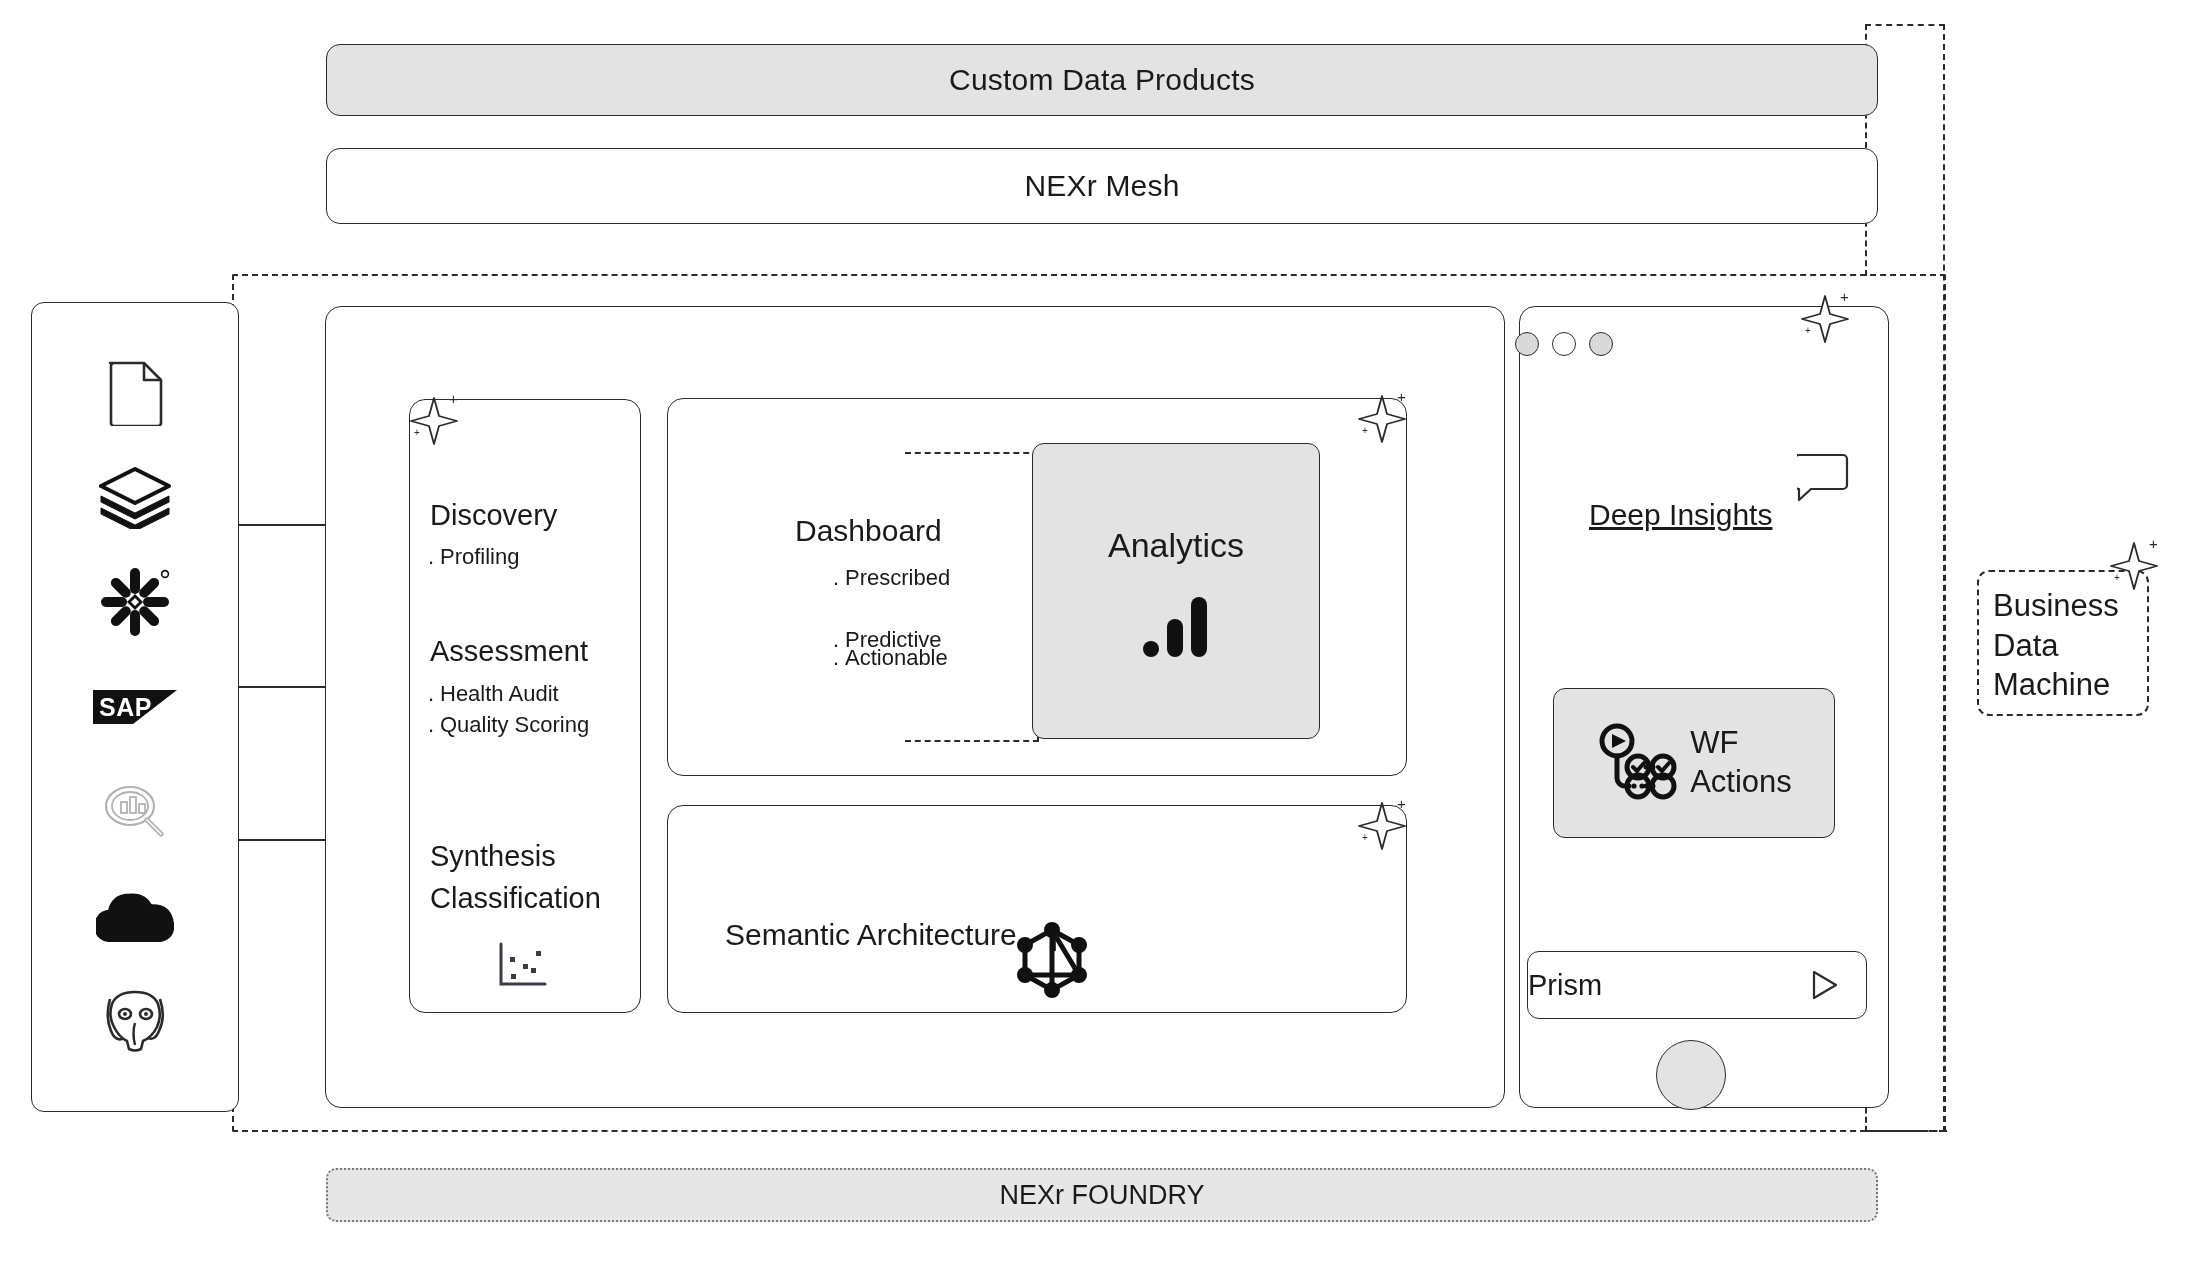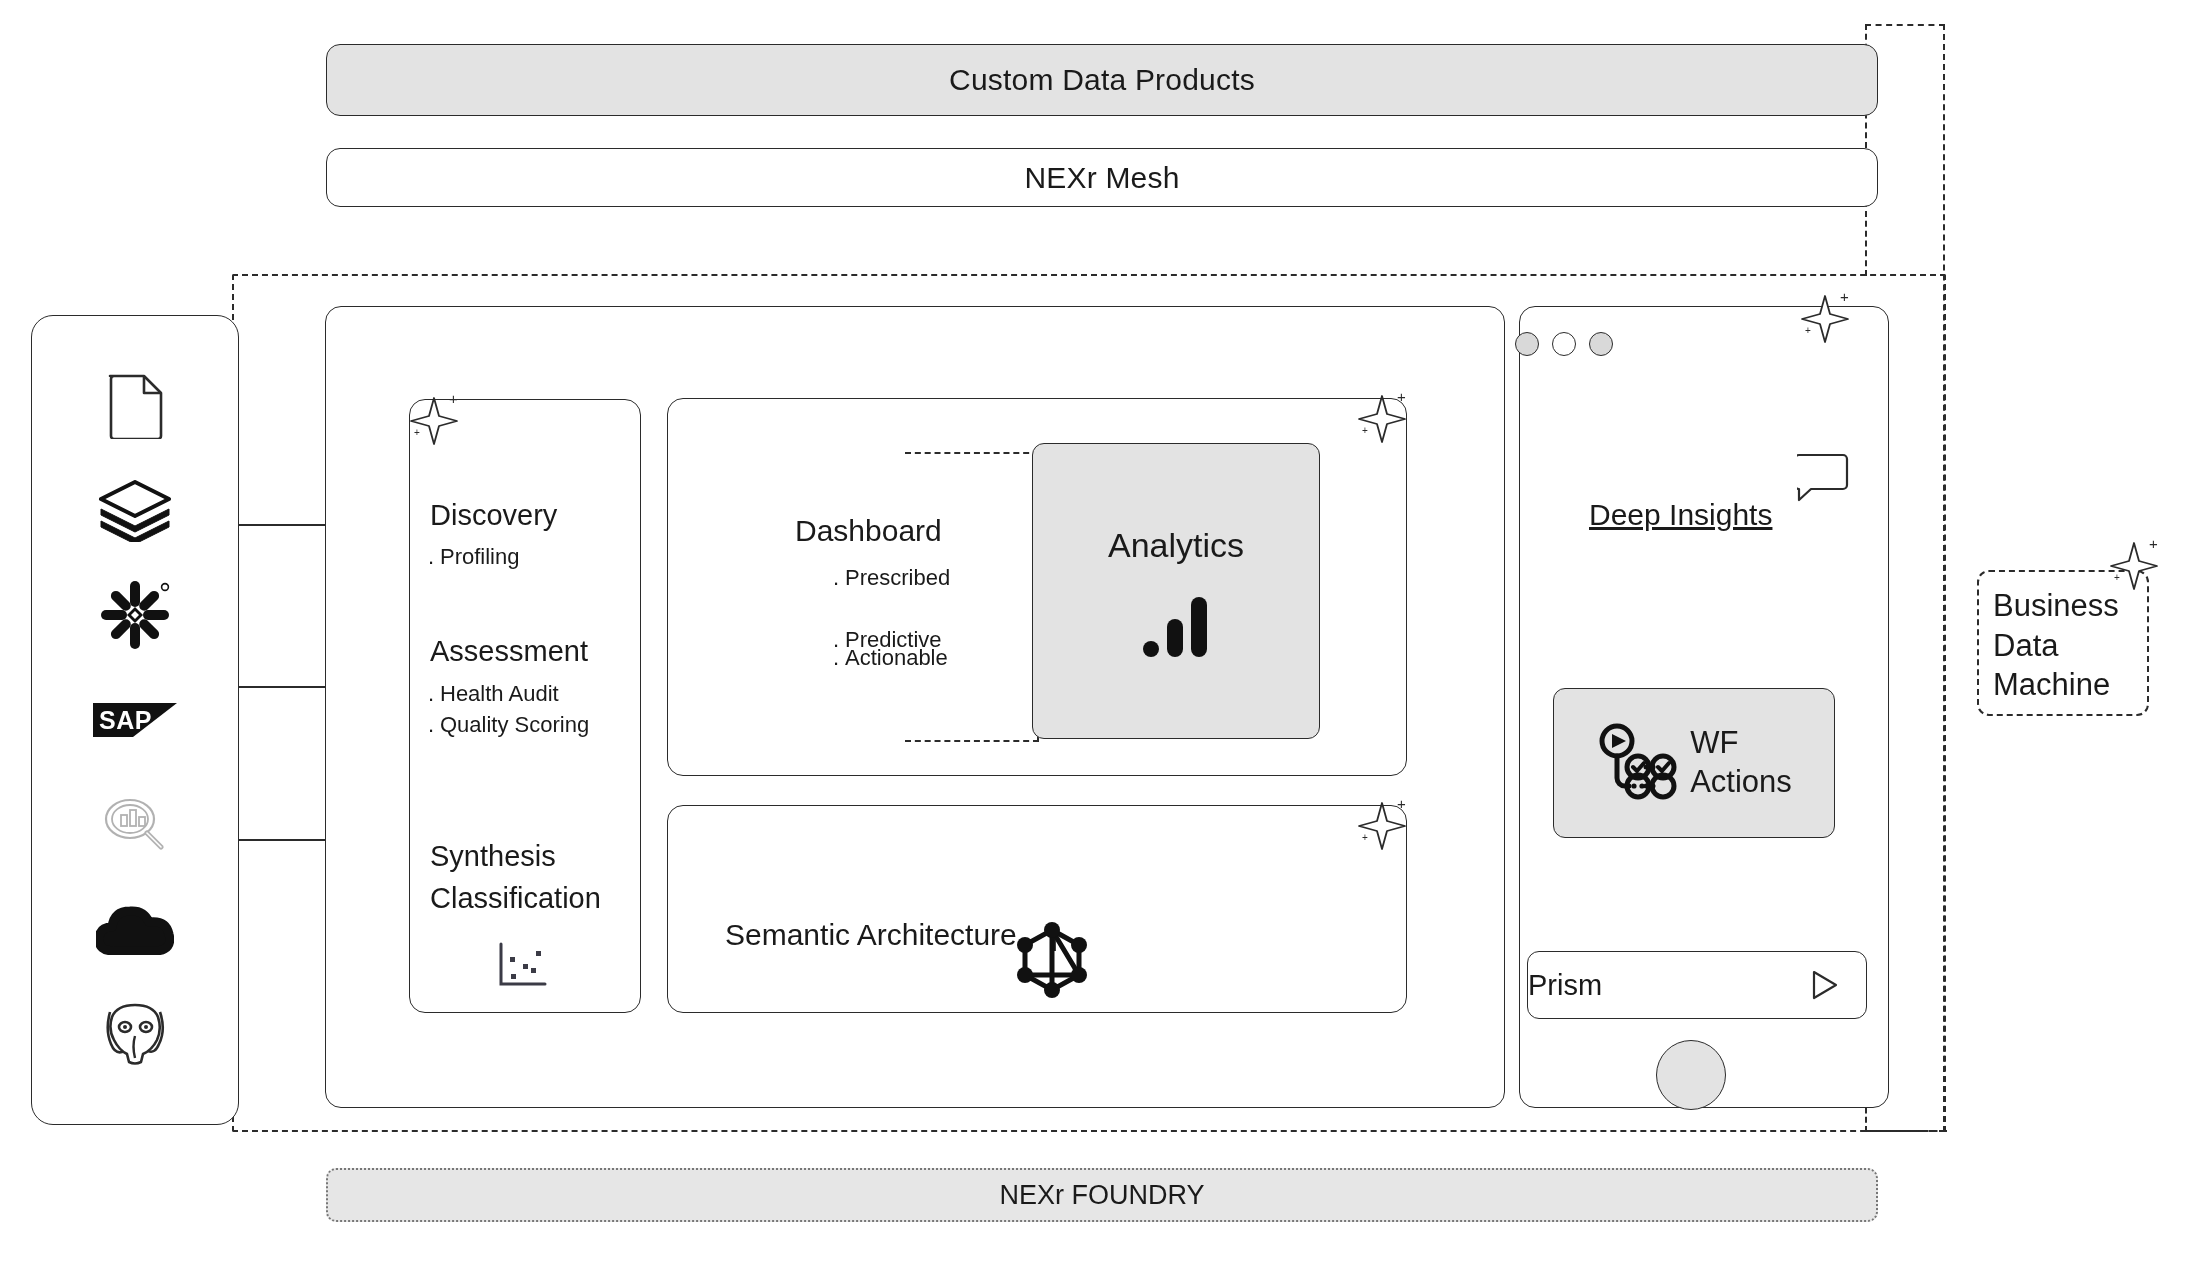--- a/index.html
+++ b/index.html
@@ -48,21 +48,21 @@
     font-size: 17px;
     z-index: 5;
   }
 
   
   .obox {
     border: 1.6px solid #2b2b2b;
     border-radius: 16px;
     background: #ffffff;
   }
-  .obox-soft { border-radius: 22px; margin-top: 13px; }
+  .obox-soft { border-radius: 13px; }
   .filled { background: #e3e3e3; }
 
   
   #source-sidebar {
     display: flex;
     flex-direction: column;
     align-items: center;
     justify-content: space-evenly;
     padding: 28px 0;
   }
@@ -125,21 +125,21 @@
   <div class="abs dashed-region" style="left:1865px; top:24px; width:80px; height:1108px; border-left:none; border-top:2px dashed #2b2b2b; border-right:2px dashed #2b2b2b; border-bottom:2px dashed #2b2b2b; border-radius:0;"></div>
   <div class="abs dashed-region" style="left:1865px; top:24px; width:2px; height:252px; border:none; border-left:2px dashed #2b2b2b; border-radius:0;"></div>
   <div class="abs dashed-region" style="left:1865px; top:1080px; width:2px; height:52px; border:none; border-left:2px dashed #2b2b2b; border-radius:0;"></div>
   <div class="abs dashed-region" style="left:1865px; top:1130px; width:82px; height:2px; border:none; border-top:2px dashed #2b2b2b; border-radius:0;"></div>
 
 
   <div class="abs banner banner-filled" style="left:326px; top:44px; width:1552px; height:72px;">
     <span>Custom Data Products</span>
   </div>
 
-  <div class="abs banner banner-empty" style="left:326px; top:148px; width:1552px; height:59px;">
+  <div class="abs banner banner-empty" style="left:326px; top:148px; width:1552px; height:76px;">
     <span>NEXr Mesh</span>
   </div>
 
   <div class="abs" style="left:232px; top:274px; width:1714px; height:858px; border:2px dashed #2b2b2b; border-radius:2px;"></div>
 
   <div class="abs obox obox-soft" id="source-sidebar" style="left:31px; top:302px; width:208px; height:810px;">
 
     <div class="src-icon">
       <svg width="58" height="66" viewBox="0 0 58 66">
         <path d="M4 3 h34 l17 17 v43 a3 3 0 0 1 -3 3 h-44 a3 3 0 0 1 -3 -3 v-57 a3 3 0 0 1 3 -3 z" fill="#fff" stroke="#2b2b2b" stroke-width="2.6" stroke-linejoin="round"></path>

